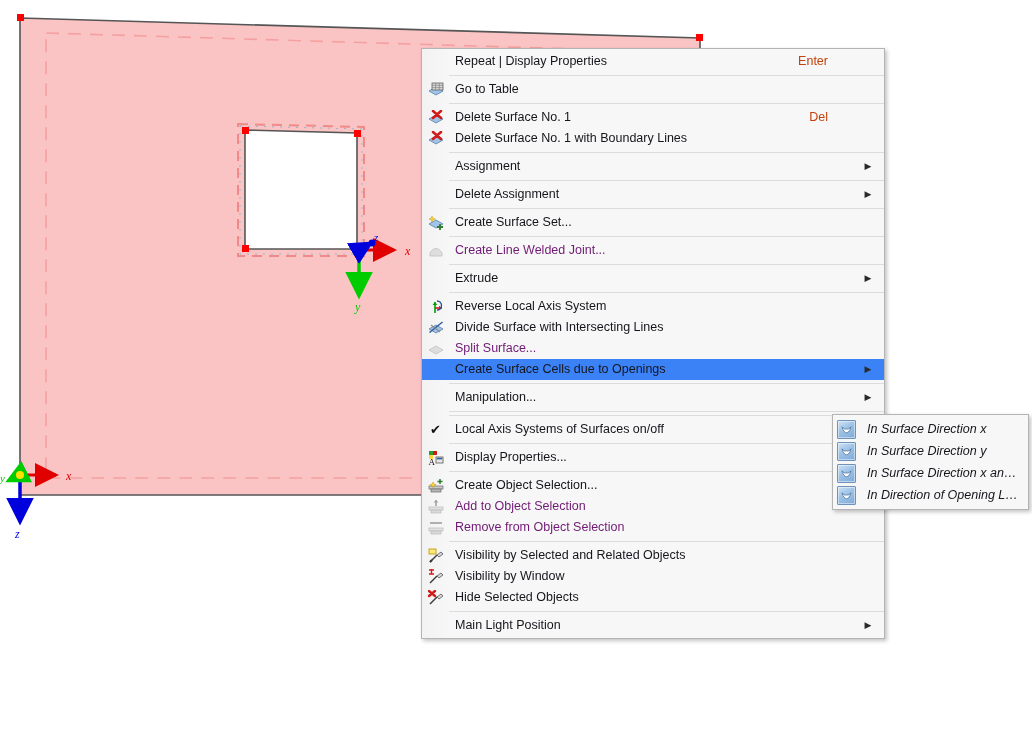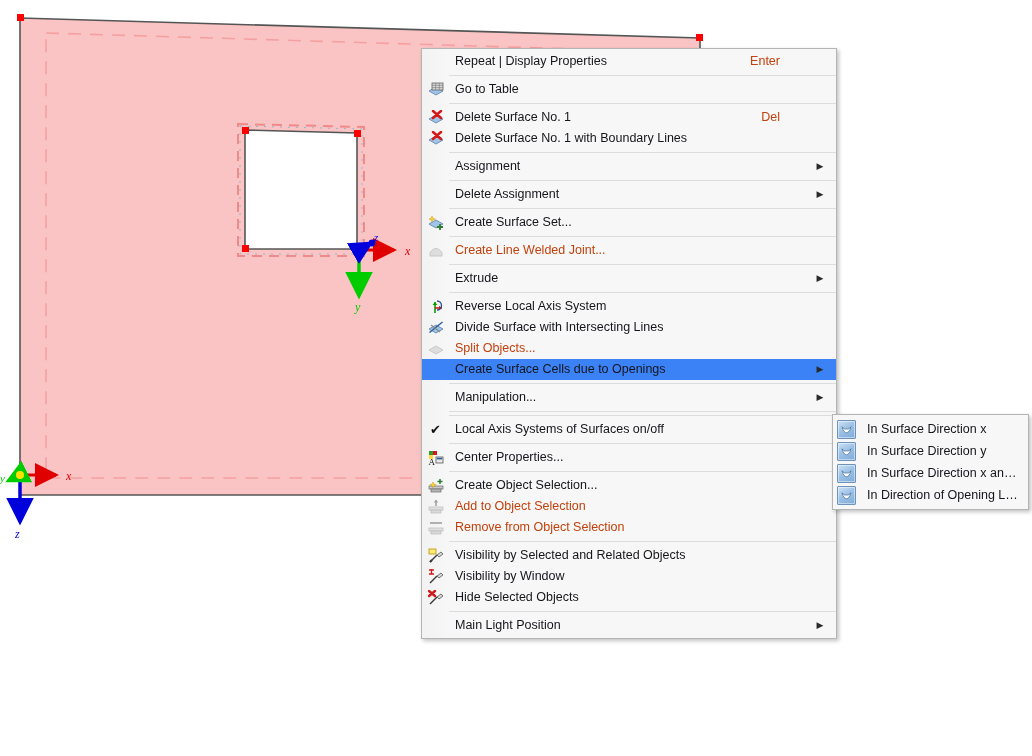--- a/index.html
+++ b/index.html
@@ -18,46 +18,46 @@
   .menu{
     position:absolute;
     background:#f7f7f7;
     border:1px solid #b4b4b4;
     box-shadow:2px 2px 4px rgba(0,0,0,0.24);
     font-size:12.5px;
     color:#15151c;
     padding:2px 0 2px 0;
     box-sizing:border-box;
   }
-  #main-menu{left:421px;top:48px;width:416px;}
+  #main-menu{left:421px;top:48px;width:464px;}
   #main-menu::before{
     content:"";position:absolute;left:0;top:0;bottom:0;width:27px;
     background:linear-gradient(to right,#f2f2f2 0%,#f7f7f7 100%);
   }
   .mi{
     position:relative;display:flex;align-items:center;
     height:21px;line-height:21px;padding:0 8px 0 0;
     white-space:nowrap;cursor:default;
   }
   .mi .ico{
     flex:0 0 27px;width:27px;height:21px;display:flex;
     align-items:center;justify-content:center;
   }
   .mi .lbl{flex:1 1 auto;padding-left:6px;overflow:hidden;text-overflow:ellipsis;}
   .mi .sc{flex:0 0 auto;padding-left:16px;padding-right:48px;color:#c2410c;}
   .mi .arw{flex:0 0 auto;width:16px;text-align:center;font-size:9px;color:#2a2a2a;line-height:21px;}
-  .mi.disabled .lbl{color:#c2410c;}
+  .mi.disabled .lbl{color:#701a75;}
   .mi.disabled .ico{opacity:.42;filter:grayscale(1);}
   .mi.hl{background:#3b82f6;}
   .sep{height:1px;margin:3px 0 3px 27px;background:#dcdcdc;}
 
   #sub-menu{
     left:832px;top:414px;width:197px;padding:3px 0;
   }
-  #sub-menu .mi{height:22px;line-height:22px;}
+  #sub-menu .mi{height:22px;line-height:22px;font-style:italic;}
   #sub-menu .mi .ico{flex:0 0 26px;width:26px;}
   #sub-menu .mi .lbl{padding-left:8px;}
 
   
   .ic{display:block;}
 
   
   .chk{font-size:13px;color:#111;line-height:1;font-weight:bold;}
 
   
@@ -251,21 +251,21 @@
         <span class="lbl">Divide Surface with Intersecting Lines</span>
       </div>
       <div class="mi disabled">
         <span class="ico">
           <span>
             <svg class="ic" width="16" height="16" viewBox="0 0 16 16" xmlns="http://www.w3.org/2000/svg">
               <path d="M1,9 L8,5 L15,9 L8,13 Z" fill="#9fc4e8" stroke="#5a7fa6" stroke-width=".8"></path>
             </svg>
           </span>
         </span>
-        <span class="lbl">Split Objects...</span>
+        <span class="lbl">Split Surface...</span>
       </div>
       <div class="mi hl">
         <span class="ico"></span>
         <span class="lbl">Create Surface Cells due to Openings</span>
         <span class="arw">▶</span>
       </div>
       <div class="sep"></div>
       <div class="mi">
         <span class="ico"></span>
         <span class="lbl">Manipulation...</span>
@@ -286,21 +286,21 @@
             <svg class="ic" width="16" height="16" viewBox="0 0 16 16" xmlns="http://www.w3.org/2000/svg">
               <rect x="1" y="1" width="4" height="4" fill="#2e9b2e"></rect>
               <rect x="5" y="1" width="4" height="4" fill="#d11a1a"></rect>
               <rect x="1" y="5" width="4" height="4" fill="#ffd33a"></rect>
               <text x="0.5" y="15" font-size="9" font-family="Liberation Serif, serif" fill="#111">A</text>
               <rect x="8" y="7" width="7" height="6" fill="#e9e9e9" stroke="#5a5a5a" stroke-width=".8"></rect>
               <rect x="8.8" y="7.8" width="5.4" height="1.6" fill="#2f5f9e"></rect>
             </svg>
           </span>
         </span>
-        <span class="lbl">Center Properties...</span>
+        <span class="lbl">Display Properties...</span>
       </div>
       <div class="sep"></div>
       <div class="mi">
         <span class="ico">
           <span>
             <svg class="ic" width="16" height="16" viewBox="0 0 16 16" xmlns="http://www.w3.org/2000/svg">
               <rect x="1" y="8" width="14" height="3" fill="#c9c9c9" stroke="#6b6b6b" stroke-width=".7"></rect>
               <rect x="3" y="11" width="10" height="3" fill="#b5b5b5" stroke="#6b6b6b" stroke-width=".7"></rect>
               <path d="M5,4 L6,6.2 L8.2,6.8 L6,7.5 L5,9.6 L4,7.5 L1.8,6.8 L4,6.2 Z" fill="#ffd33a" stroke="#c79b00" stroke-width=".5"></path>
               <path d="M12,1 V6 M9.5,3.5 H14.5" stroke="#2e7d32" stroke-width="1.5"></path>

